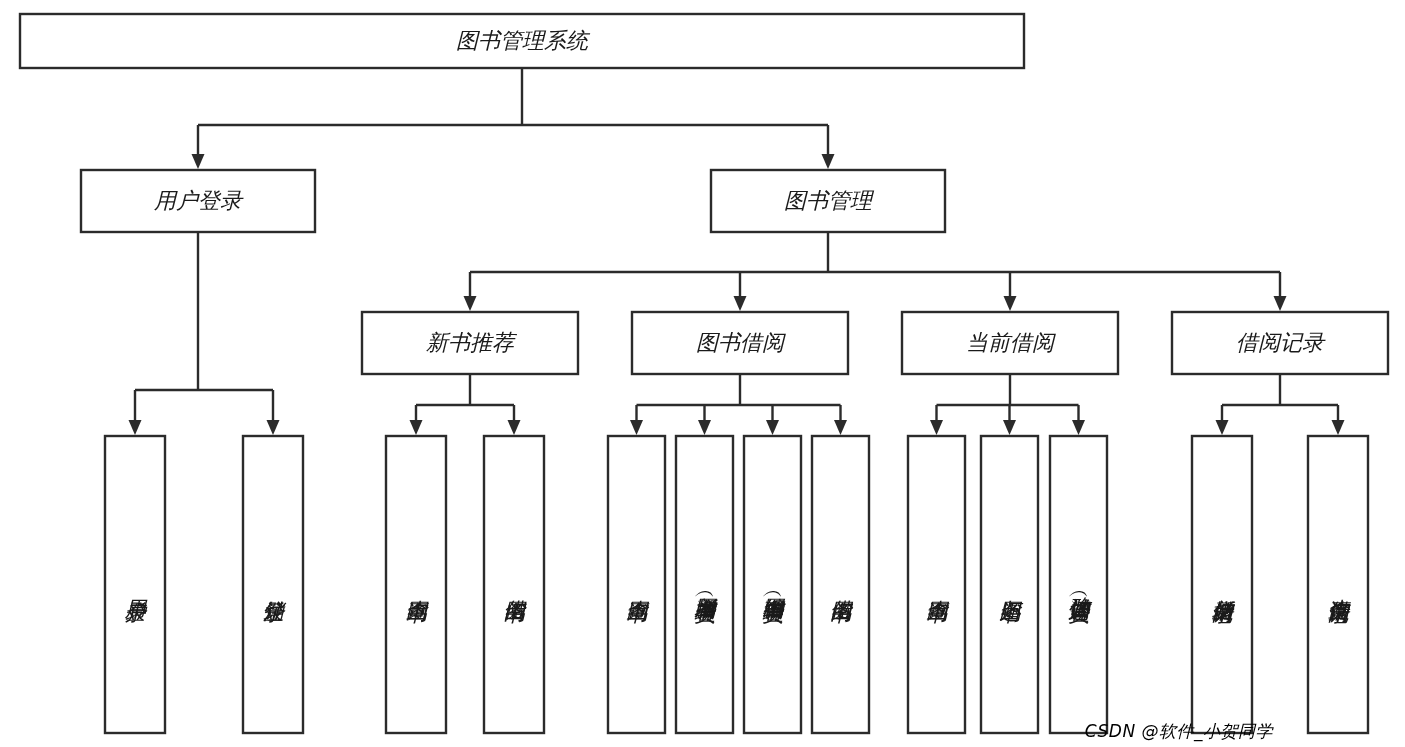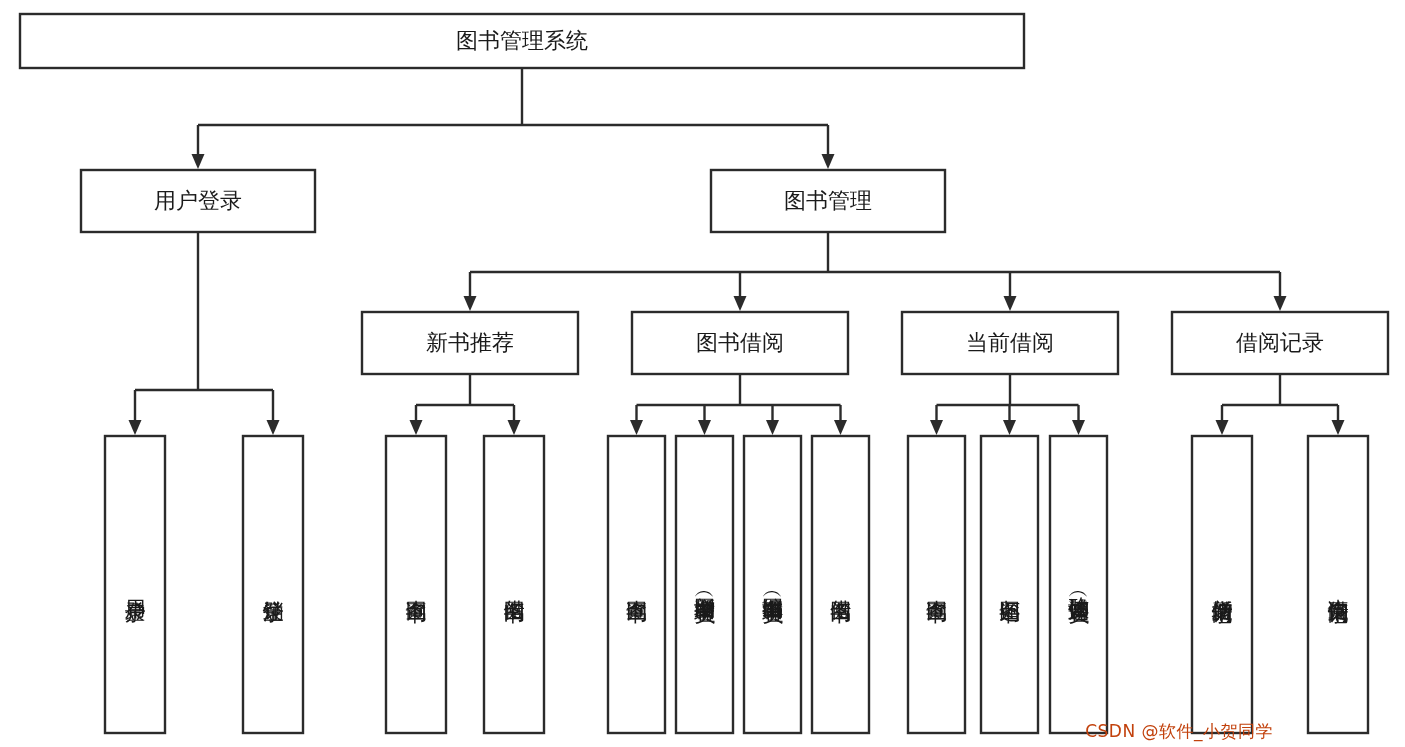--- a/index.html
+++ b/index.html
@@ -11,20 +11,21 @@
     width: 1405px;
     height: 747px;
     font-family: "DejaVu Sans", "Liberation Sans", sans-serif;
     overflow: hidden;
   }
   #diagram-root {
     position: relative;
     width: 1283px;
     height: 747px;
     background: #ffffff;
+    font-style: italic;
   }
   svg.flow {
     position: absolute;
     left: 0;
     top: 0;
     width: 1405px;
     height: 747px;
     display: block;
   }
   .node-rect {
@@ -66,21 +67,21 @@
     white-space: nowrap;
     pointer-events: none;
     user-select: none;
   }
   .watermark {
     position: absolute;
     right: 10px;
     bottom: 4px;
     font-family: "DejaVu Sans", "Liberation Sans", sans-serif;
     font-size: 17px;
-    color: #c2410c;
+    color: #000000;
     letter-spacing: 0.5px;
     white-space: nowrap;
   }
 </style>
 </head>
 <body>
 
 <div id="diagram-root">
   <svg class="flow" viewBox="0 0 1405 747">
     <g id="connector-layer">

